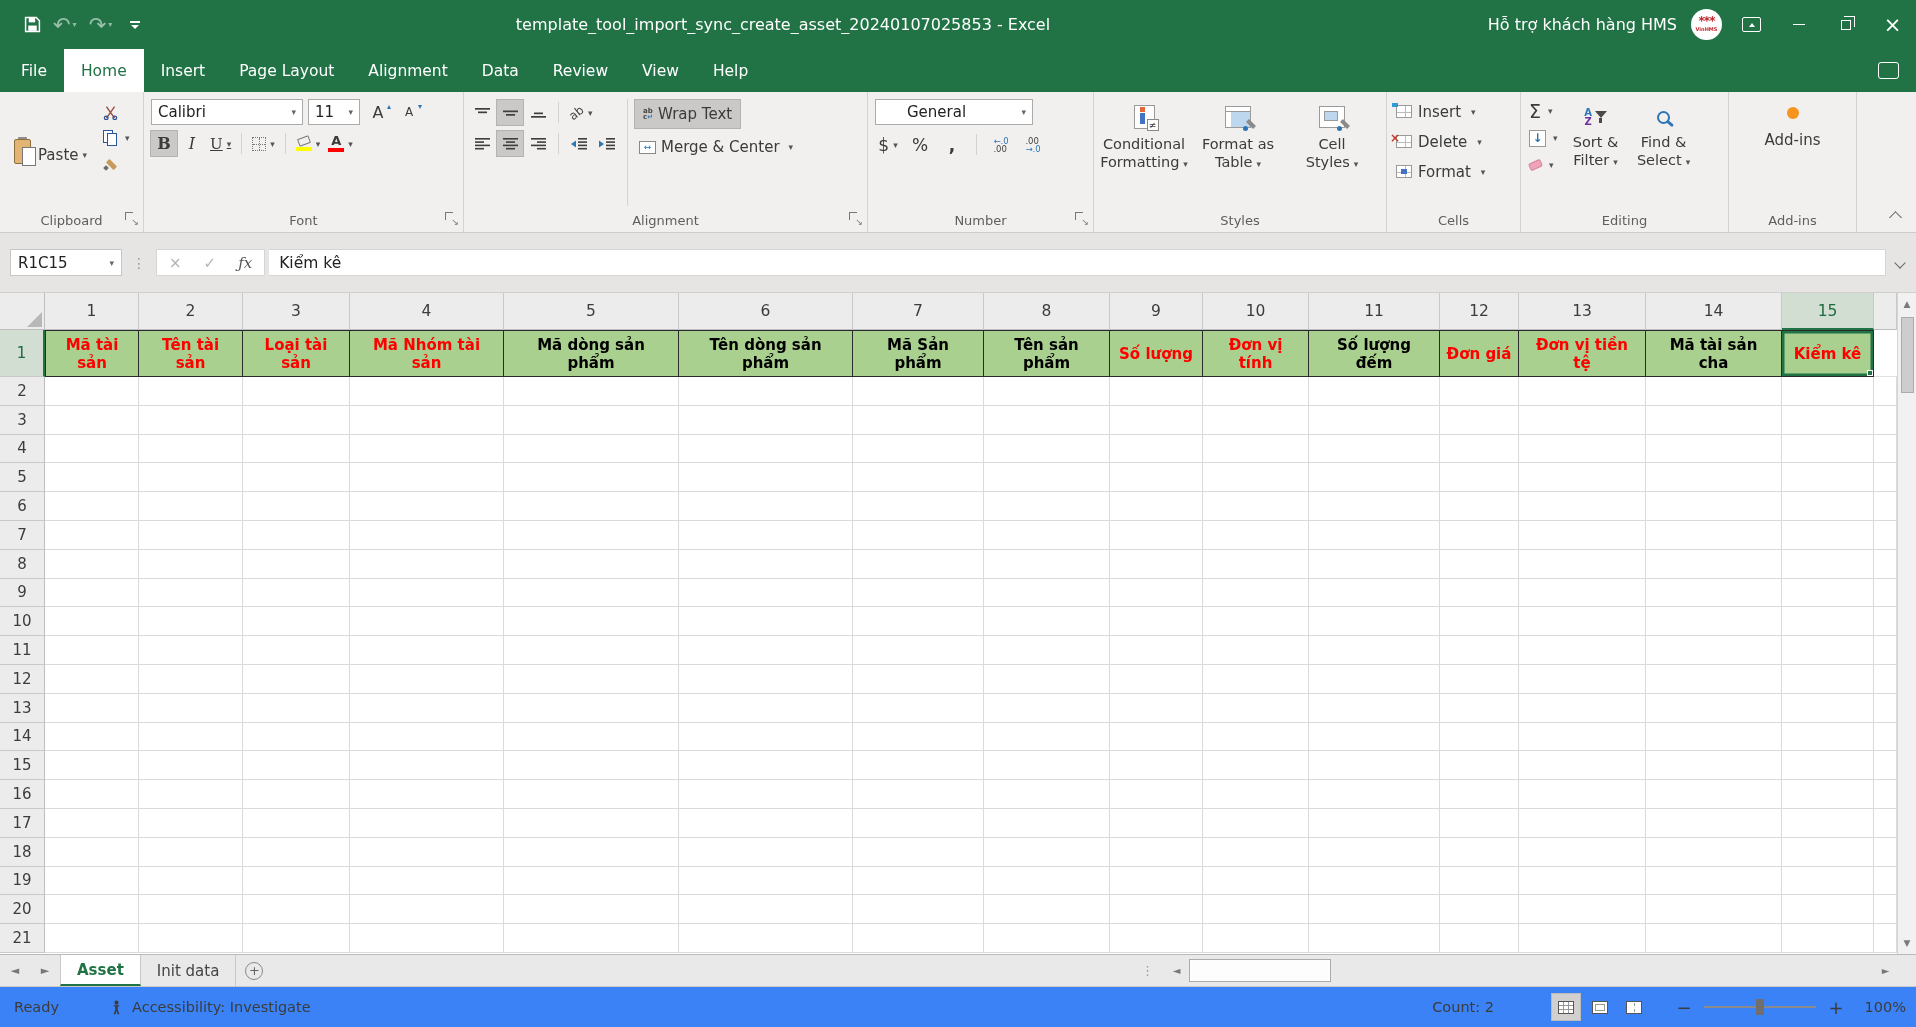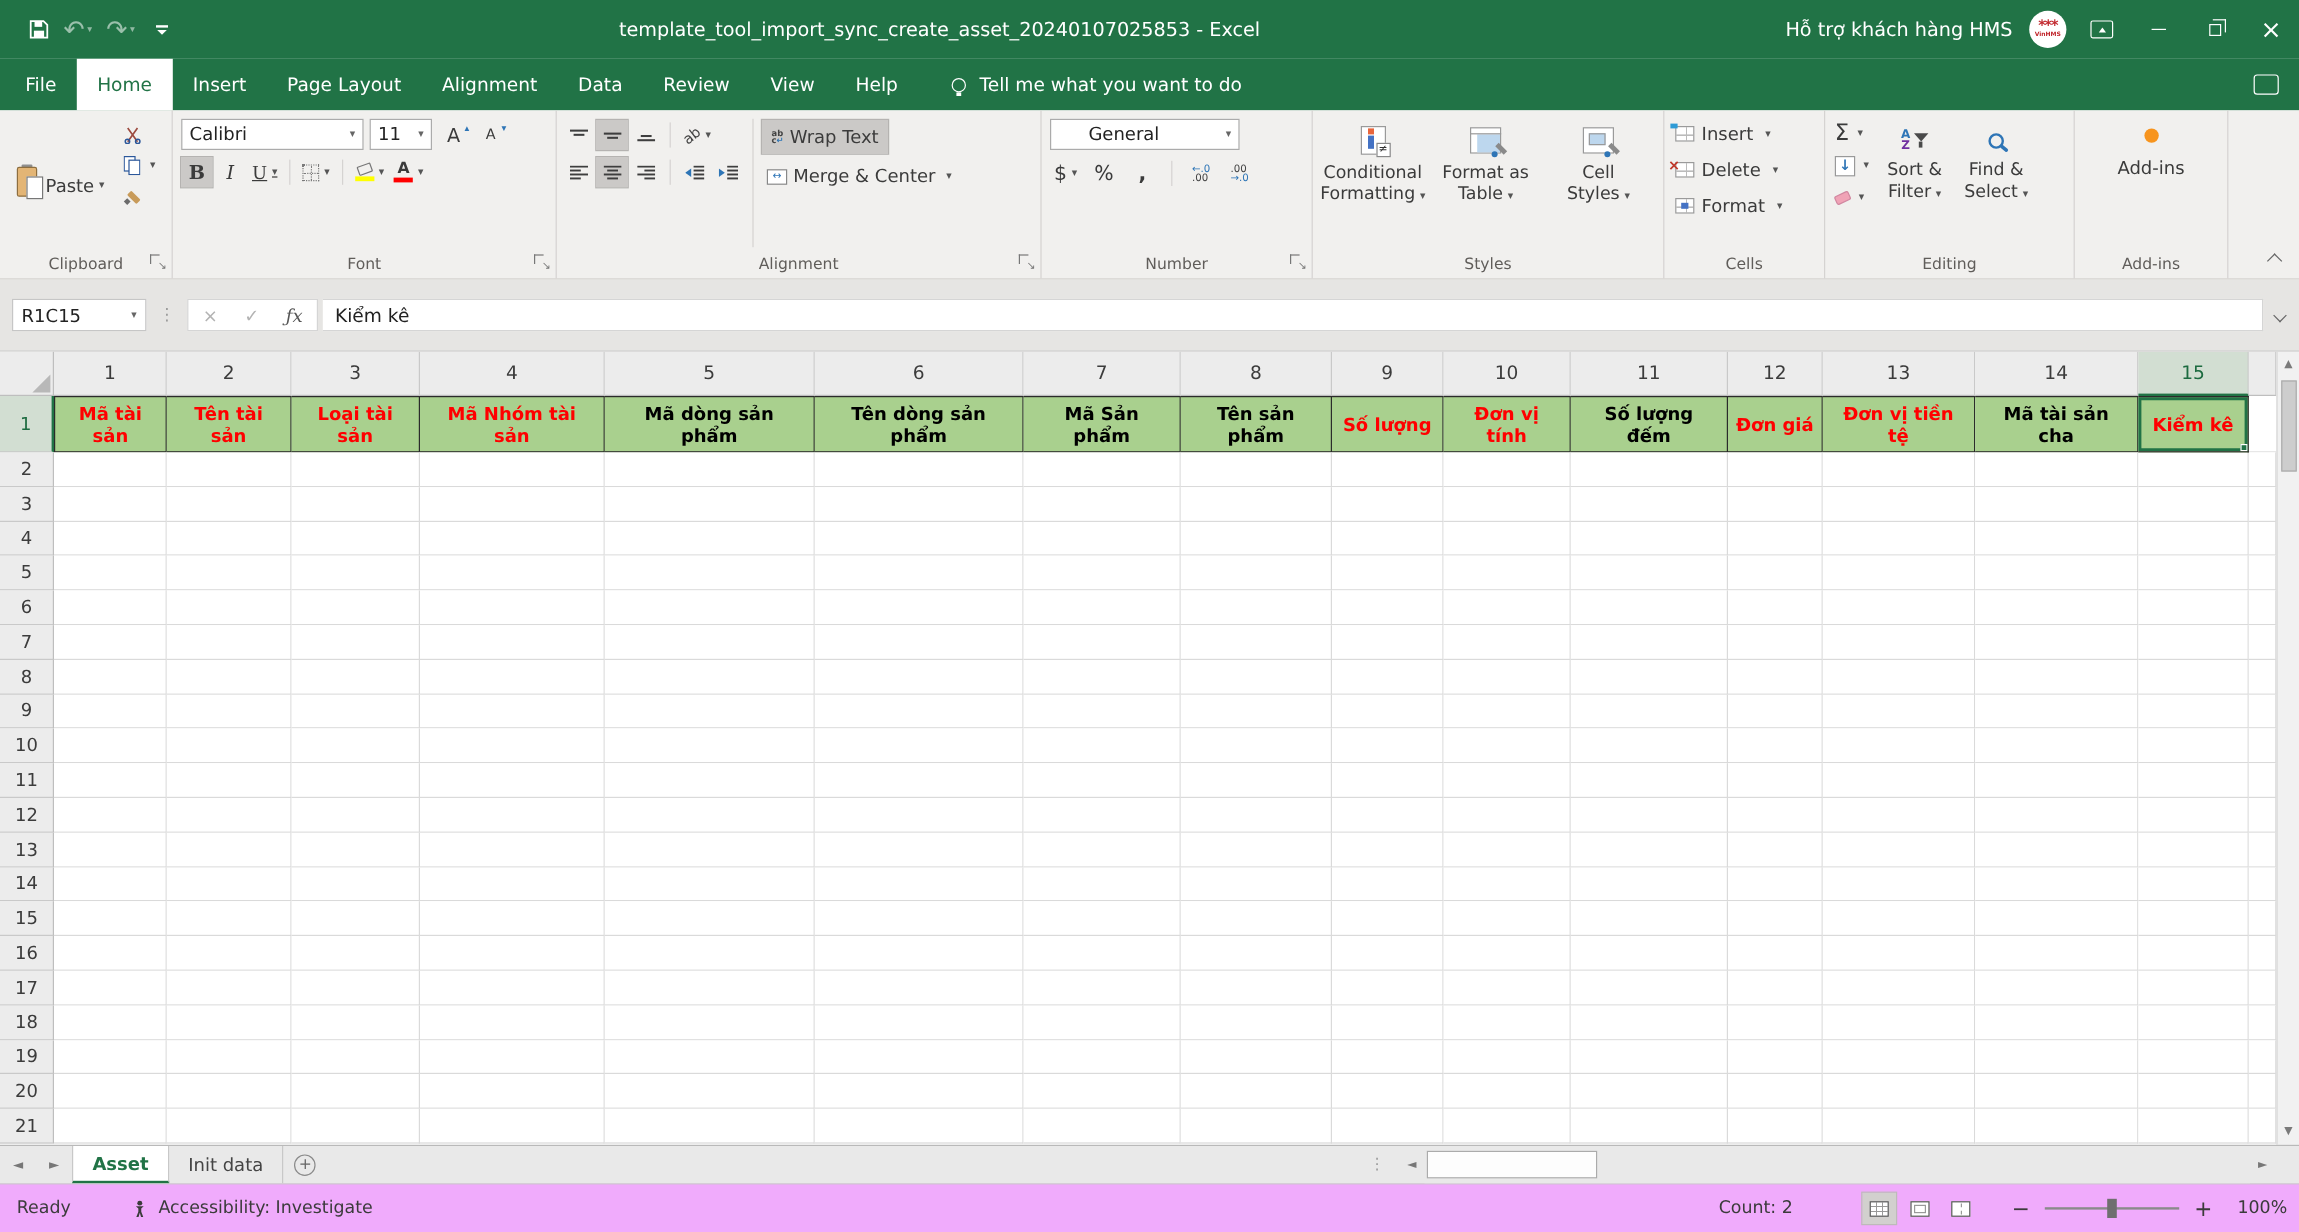--- a/index.html
+++ b/index.html
@@ -202,21 +202,21 @@
   .newsheet { width:36px; display:flex; align-items:center; justify-content:center; }
   .ns-circ { width:18px; height:18px; border:1px solid #8a8a8a; border-radius:50%; color:#666; font-size:13px; line-height:15px; text-align:center; }
   .hs-right { margin-left:auto; display:flex; align-items:center; }
   .hs-dots { color:#9a9a9a; font-size:13px; margin-right:12px; }
   .hs-btn { width:21px; display:flex; align-items:center; justify-content:center; color:#777; font-size:10px; height:100%; }
   .hs-track { width:688px; height:100%; background:#E9E9E9; position:relative; }
   .hs-thumb { position:absolute; left:2px; top:4px; width:142px; height:23px; background:#FDFDFD; border:1px solid #ABABAB; }
   .tab-corner { width:20px; }
 
   
-  .statusbar { height:41px; background:#f0abfc; border-top:1px solid #C9C9C9; display:flex; align-items:center; flex:0 0 auto; font-size:14.5px; color:#3b3b3b; padding:0 10px 0 14px; }
+  .statusbar { height:41px; background:#3b82f6; border-top:1px solid #C9C9C9; display:flex; align-items:center; flex:0 0 auto; font-size:14.5px; color:#3b3b3b; padding:0 10px 0 14px; }
   .sb-ready { margin-right:50px; }
   .sb-acc { display:flex; align-items:center; gap:8px; }
   .sb-count { margin-left:auto; margin-right:58px; }
   .views { display:flex; align-items:center; gap:6px; margin-right:28px; }
   .viewbtn { width:28px; height:26px; display:flex; align-items:center; justify-content:center; }
   .viewbtn.pressed { background:#D2D0CE; outline:1px solid #BDBBB9; }
   .vi { width:16px; height:13px; border:1px solid #555; background:#fff; position:relative; }
   .vi-normal { background:
      repeating-linear-gradient(0deg,transparent 0 3px,#999 3px 4px),
      repeating-linear-gradient(90deg,transparent 0 4px,#999 4px 5px),#fff; }
@@ -284,24 +284,20 @@
         <div class="mtab">File</div>
         <div class="mtab active">Home</div>
         <div class="mtab">Insert</div>
         <div class="mtab">Page Layout</div>
         <div class="mtab">Alignment</div>
         <div class="mtab">Data</div>
         <div class="mtab">Review</div>
         <div class="mtab">View</div>
         <div class="mtab">Help</div>
       </div>
-    <div class="tellme">
-      <span class="bulb"></span>
-      <span>Tell me what you want to do</span>
-    </div>
     <span class="comment-ic"></span>
   </div>
 
   <div class="ribbon">
 
     <div class="rgroup" style="width:144px">
       <div class="rcontent clip-content">
         <div class="bigbtn">
           <span class="clipicon">
               <span class="clip-c"></span>

